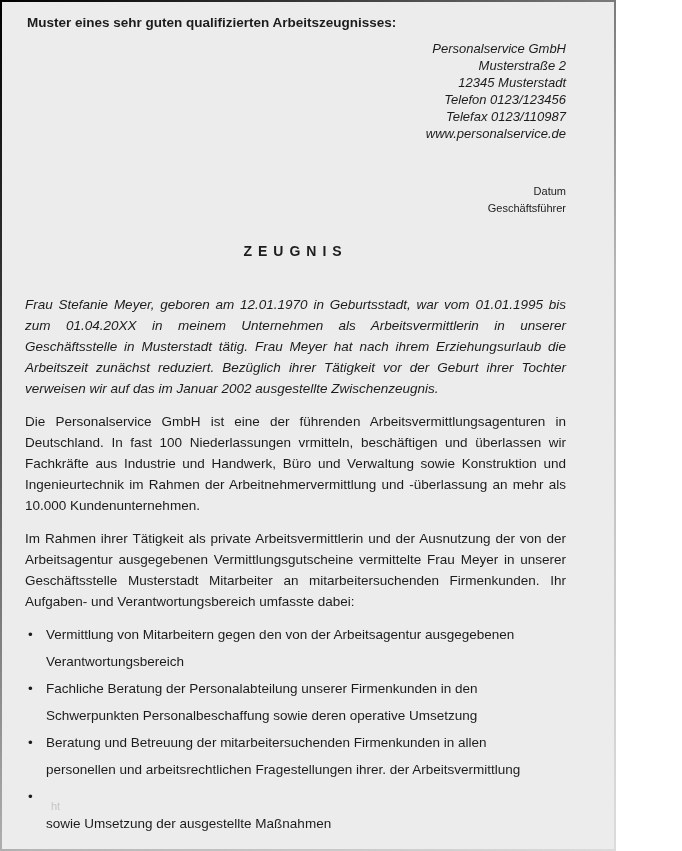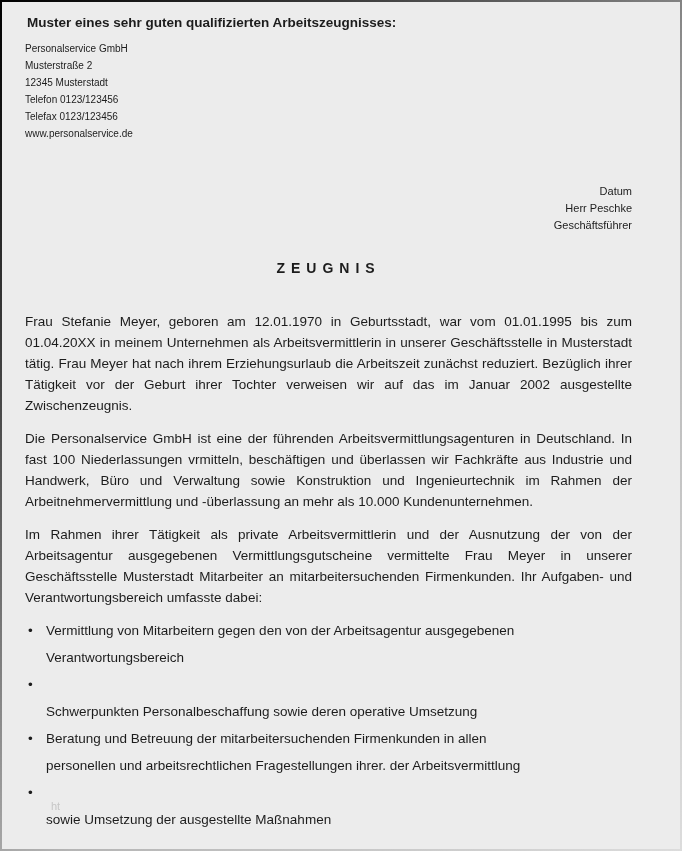--- a/index.html
+++ b/index.html
@@ -1,38 +1,40 @@
 <!DOCTYPE html>
 <html><head>
 <meta charset="utf-8">
 <style>
   html, body { margin: 0; padding: 0; background: #ffffff; }
   .page {
-    width: 682px;
+    width: 616px;
     height: 851px;
     box-sizing: border-box;
     background: #ececec;
     border: 2px solid #888;
     border-image: linear-gradient(135deg, #000000 0%, #3a3a3a 22%, #b5b5b5 60%, #dcdcdc 100%) 2;
     overflow: hidden;
     position: relative;
     font-family: "Liberation Sans", "DejaVu Sans", sans-serif;
     color: #1c1c1c;
     padding: 10px 48px 0 23px;
   }
   .doc-title {
     font-size: 13.5px;
     font-weight: bold;
     line-height: 18px;
     margin: 2px 0 0 2px;
   }
   .letterhead {
-    font-size: 10px;
+    text-align: right;
+    font-size: 13px;
     line-height: 17px;
     margin-top: 8px;
+    font-style: italic;
   }
   .signature-block {
     text-align: right;
     font-size: 11px;
     line-height: 17px;
     margin-top: 41px;
   }
   .doc-heading {
     text-align: center;
     font-size: 14px;
@@ -40,21 +42,21 @@
     letter-spacing: 6px;
     line-height: 17px;
     margin-top: 26px;
   }
   .body-text p {
     font-size: 13.5px;
     line-height: 21px;
     text-align: justify;
     margin: 0 0 12px 0;
   }
-  .body-text p.first { margin-top: 34px; }
+  .body-text p.first { margin-top: 34px; font-style: italic; }
   .body-text p.last { margin-bottom: 8px; }
   ul.bullet-list {
     list-style: none;
     margin: 9px 0 0 0;
     padding: 0;
     font-size: 13.5px;
     line-height: 27px;
   }
   ul.bullet-list li {
     position: relative;
@@ -80,27 +82,26 @@
 
 <div class="page">
 
   <div class="doc-title">Muster eines sehr guten qualifizierten Arbeitszeugnisses:</div>
 
   <div class="letterhead">
     <div>Personalservice GmbH</div>
     <div>Musterstraße 2</div>
     <div>12345 Musterstadt</div>
     <div>Telefon 0123/123456</div>
-    <div>Telefax 0123/123456</div>
+    <div>Telefax 0123/110987</div>
     <div>www.personalservice.de</div>
   </div>
 
   <div class="signature-block">
     <div>Datum</div>
-    <div>Herr Peschke</div>
     <div>Geschäftsführer</div>
   </div>
 
   <div class="doc-heading">ZEUGNIS</div>
 
   <div class="body-text">
     <p class="first">Frau Stefanie Meyer, geboren am 12.01.1970 in Geburtsstadt, war vom 01.01.1995 bis zum 01.04.20XX in meinem Unternehmen als Arbeitsvermittlerin in unserer Geschäftsstelle in Musterstadt tätig. Frau Meyer hat nach ihrem Erziehungsurlaub die Arbeitszeit zunächst reduziert. Bezüglich ihrer Tätigkeit vor der Geburt ihrer Tochter verweisen wir auf das im Januar 2002 ausgestellte Zwischenzeugnis.</p>
     <p>Die Personalservice GmbH ist eine der führenden Arbeitsvermittlungsagenturen in Deutschland. In fast 100 Niederlassungen vrmitteln, beschäftigen und überlassen wir Fachkräfte aus Industrie und Handwerk, Büro und Verwaltung sowie Konstruktion und Ingenieurtechnik im Rahmen der Arbeitnehmervermittlung und -überlassung an mehr als 10.000 Kundenunternehmen.</p>
     <p class="last">Im Rahmen ihrer Tätigkeit als private Arbeitsvermittlerin und der Ausnutzung der von der Arbeitsagentur ausgegebenen Vermittlungsgutscheine vermittelte Frau Meyer in unserer Geschäftsstelle Musterstadt Mitarbeiter an mitarbeitersuchenden Firmenkunden. Ihr Aufgaben- und Verantwortungsbereich umfasste dabei:</p>
   </div>
@@ -108,21 +109,21 @@
   <span class="watermark">ht</span>
 
   <ul class="bullet-list">
     <li>
       <span class="dot">•</span>
       <span>Vermittlung von Mitarbeitern gegen den von der Arbeitsagentur ausgegebenen</span><br>
       <span>Verantwortungsbereich</span>
     </li>
     <li>
       <span class="dot">•</span>
-      <br>
+      <span>Fachliche Beratung der Personalabteilung unserer Firmenkunden in den</span><br>
       <span>Schwerpunkten Personalbeschaffung sowie deren operative Umsetzung</span>
     </li>
     <li>
       <span class="dot">•</span>
       <span>Beratung und Betreuung der mitarbeitersuchenden Firmenkunden in allen</span><br>
       <span>personellen und arbeitsrechtlichen Fragestellungen ihrer. der Arbeitsvermittlung</span>
     </li>
     <li>
       <span class="dot">•</span>
       <br>

